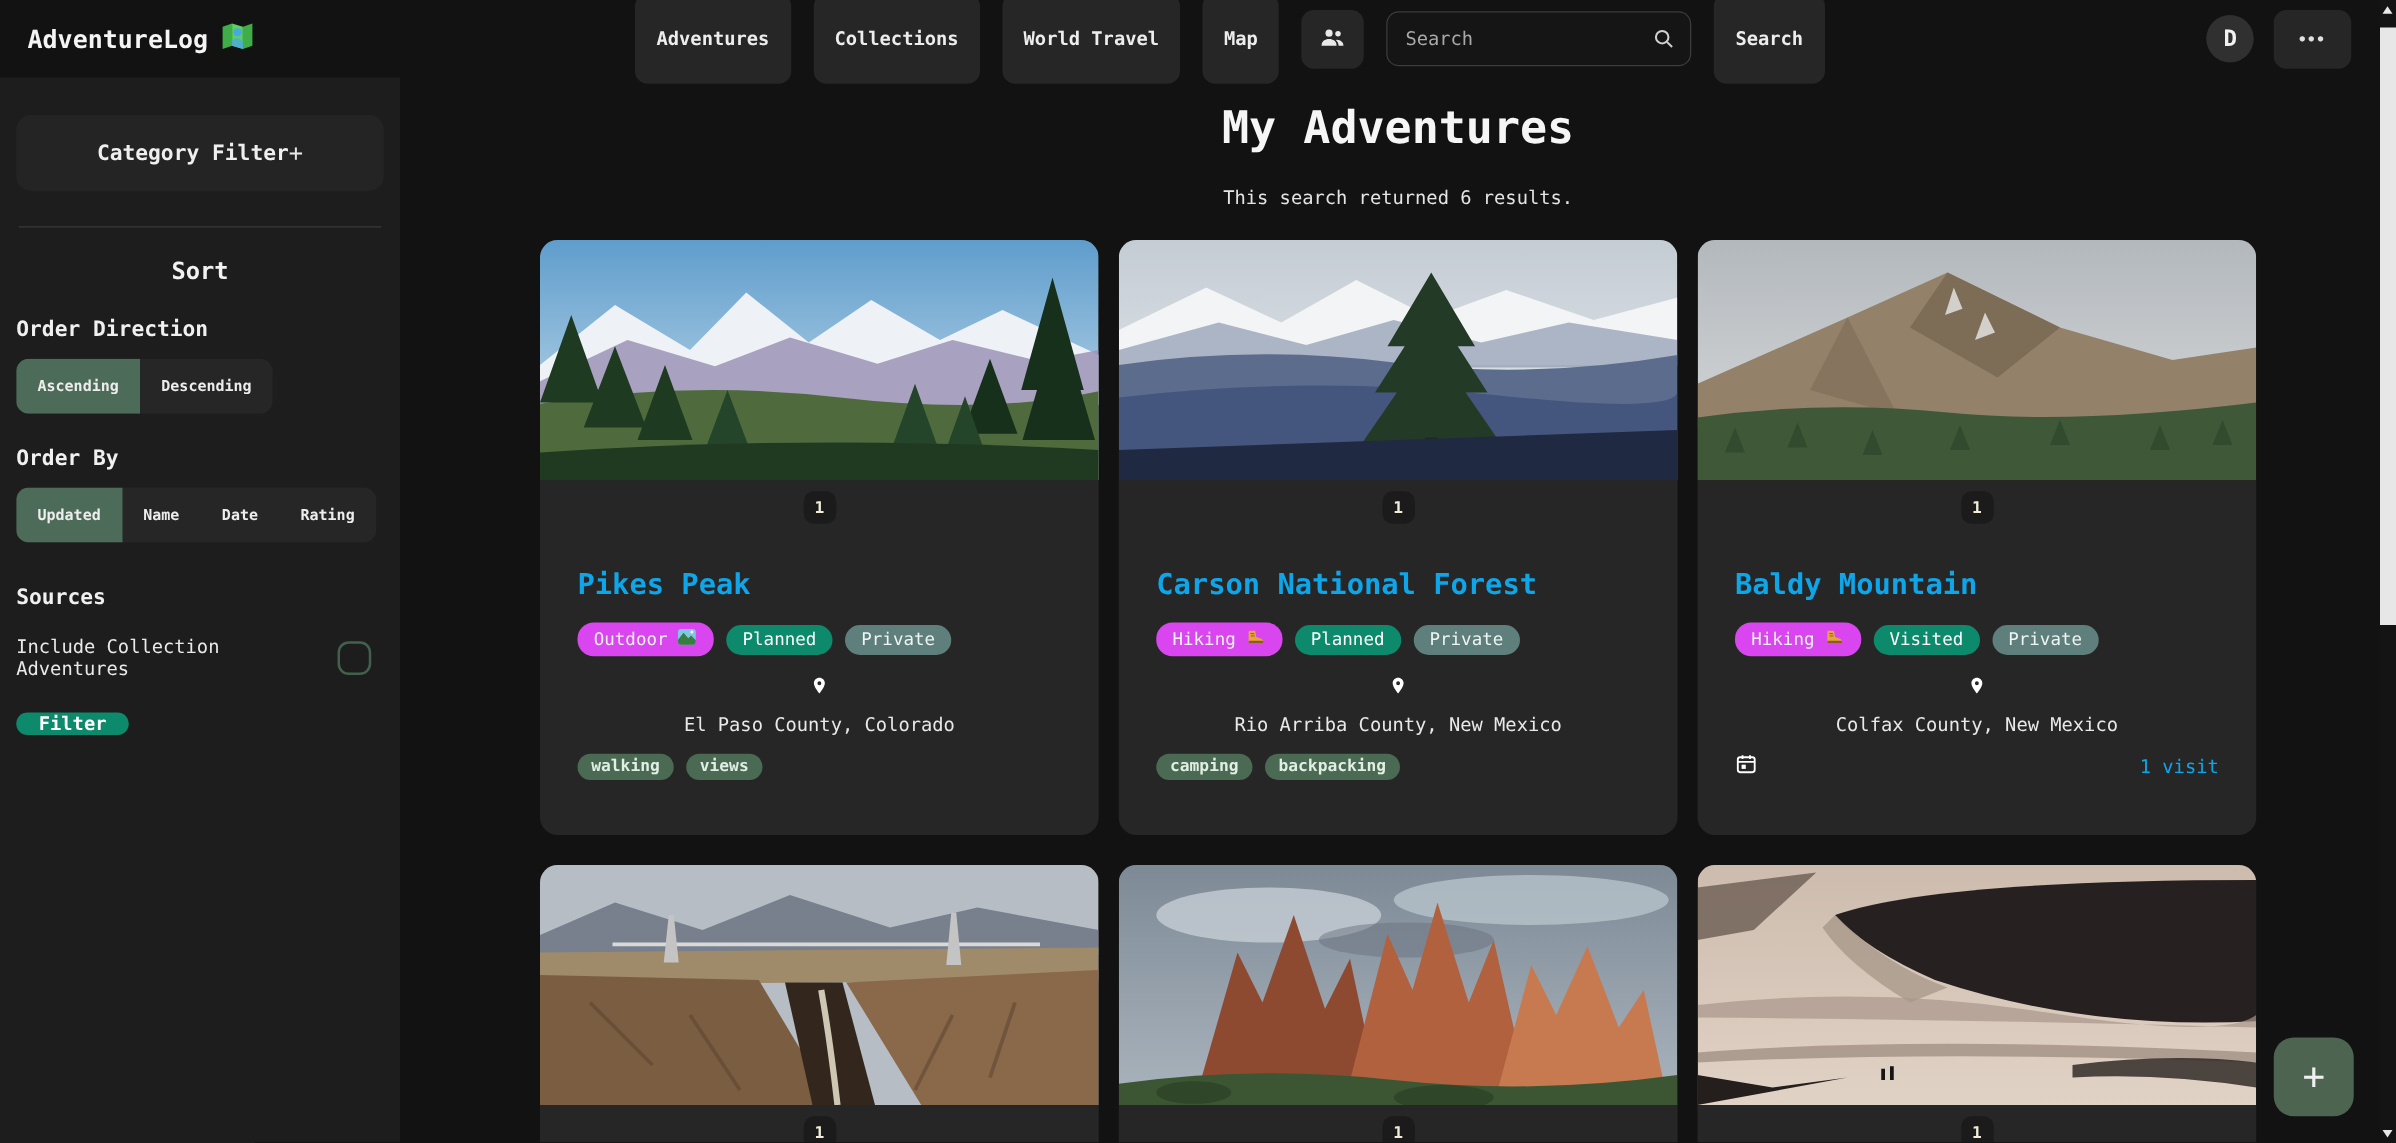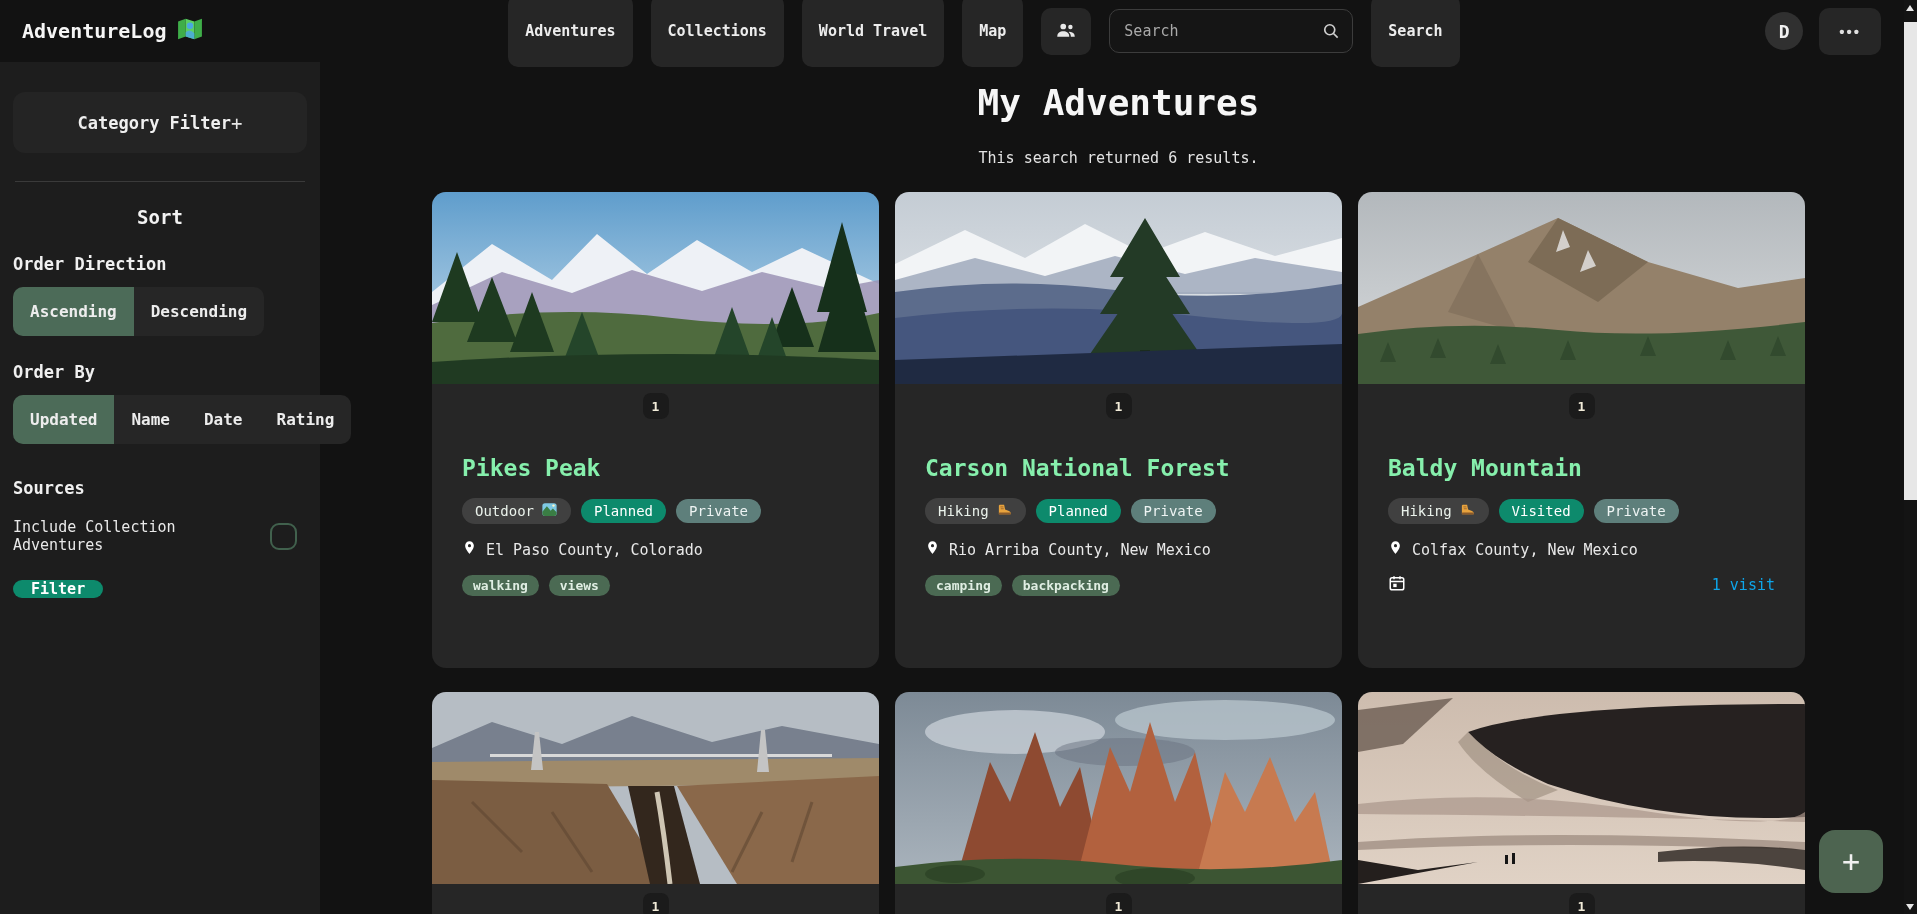--- a/index.html
+++ b/index.html
@@ -32,48 +32,48 @@
   
   .cat-filter { background:#242424; border-radius:12px; height:61px; display:flex; align-items:center;
     justify-content:center; padding:0 18px 0 18px; cursor:pointer; }
   .cat-filter .lbl { font-size:17px; font-weight:bold; color:#efefef; }
   .cat-filter .plus { font-size:19px; color:#e6e6e6; }
   .divider { border:none; border-top:1px solid #3a3a3a; margin:28px 2px 0 2px; }
   .sort-head { text-align:center; font-size:19px; font-weight:bold; margin-top:24px; color:#f2f2f2; }
   .side-label { font-size:17px; font-weight:bold; margin-top:26px; color:#f0f0f0; }
   .seg { display:inline-flex; background:#262626; border-radius:10px; overflow:hidden; margin-top:13px; }
   .seg button { background:transparent; border:none; color:#ededed; font-family:inherit; font-weight:bold;
-    font-size:16px; padding:15px 17px; cursor:pointer; }
+    font-size:12px; padding:15px 17px; cursor:pointer; }
   .seg button.sel { background:#4c6b58; }
   .sources-row { display:flex; align-items:center; justify-content:space-between; margin-top:20px; }
   .sources-row .txt { font-size:15px; color:#e9e9e9; }
   .chk { width:27px; height:27px; border:2px solid #41614d; border-radius:9px; background:transparent;
     cursor:pointer; margin-right:10px; }
   .filter-btn { margin-top:26px; background:#0d8a6c; color:#fff; border:none; border-radius:10px;
     font-family:inherit; font-weight:bold; font-size:15px; padding:0 18px; cursor:pointer; }
 
   
   .page-title { text-align:center; font-size:36px; font-weight:bold; color:#f6f6f6; margin-top:20px; }
   .results-text { text-align:center; font-size:15px; color:#e4e4e4; margin-top:26px; }
   .grid { width:1373px; margin:25px auto 0 auto; display:grid; grid-template-columns:repeat(3,447px);
     column-gap:16px; row-gap:24px; }
   .card { width:447px; height:476px; background:#262626; border-radius:14px; position:relative; overflow:hidden; }
   .card-image { width:447px; height:192px; overflow:hidden; cursor:pointer; }
   .card-image svg { display:block; }
   .img-count { width:26px; height:26px; background:#1b1b1b; border-radius:8px; margin:9px auto 0 auto;
     display:flex; align-items:center; justify-content:center; font-size:13px; font-weight:bold; color:#f2ecd9; }
   .card-body { padding:0 30px; position:relative; }
-  .card-title { font-size:23px; font-weight:bold; color:#86efac; margin-top:36px; cursor:pointer; }
+  .card-title { font-size:23px; font-weight:bold; color:#0ea5e9; margin-top:36px; cursor:pointer; }
   .badge-row { display:flex; gap:10px; margin-top:17px; align-items:center; }
   .pill { display:inline-flex; align-items:center; gap:7px; border-radius:13px; padding:4px 13px;
     font-size:14px; white-space:nowrap; }
-  .pill.cat { background:#404040; color:#eaf2eb; }
+  .pill.cat { background:#d946ef; color:#eaf2eb; }
   .pill.status { background:#0d8a6c; color:#ffffff; }
   .pill.vis { background:#5e7f7b; color:#eef4f3; }
-  .loc-row { display:flex; align-items:center; gap:9px; margin-top:14px; font-size:15px; color:#e8e8e8; }
+  .loc-row { display:flex; align-items:center; gap:9px; margin-top:14px; font-size:15px; color:#e8e8e8;flex-direction:column; }
   .visit-row { display:flex; align-items:center; gap:9px; margin-top:13px; font-size:15px; color:#0ea5e9;justify-content:space-between; }
   .tag-row { display:flex; gap:10px; margin-top:14px; }
   .tag { background:#4b6a53; color:#e0eee3; border-radius:11px; padding:3px 11px; font-size:13px; font-weight:bold; }
 
   
   .fab { position:absolute; left:1819px; top:830px; width:64px; height:63px; background:#4d6450;
     border:none; border-radius:16px; color:#f0f0f0; font-size:30px; font-family:inherit;
     cursor:pointer; display:flex; align-items:center; justify-content:center; }
 
   

